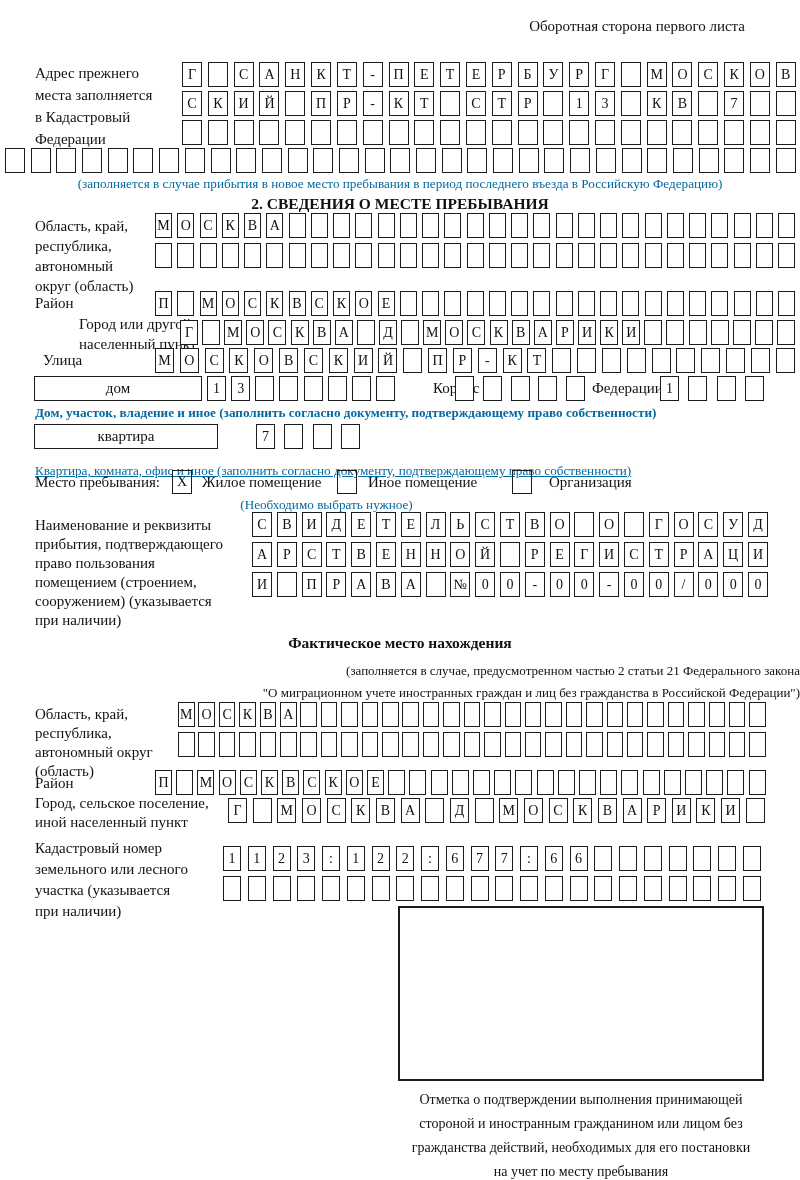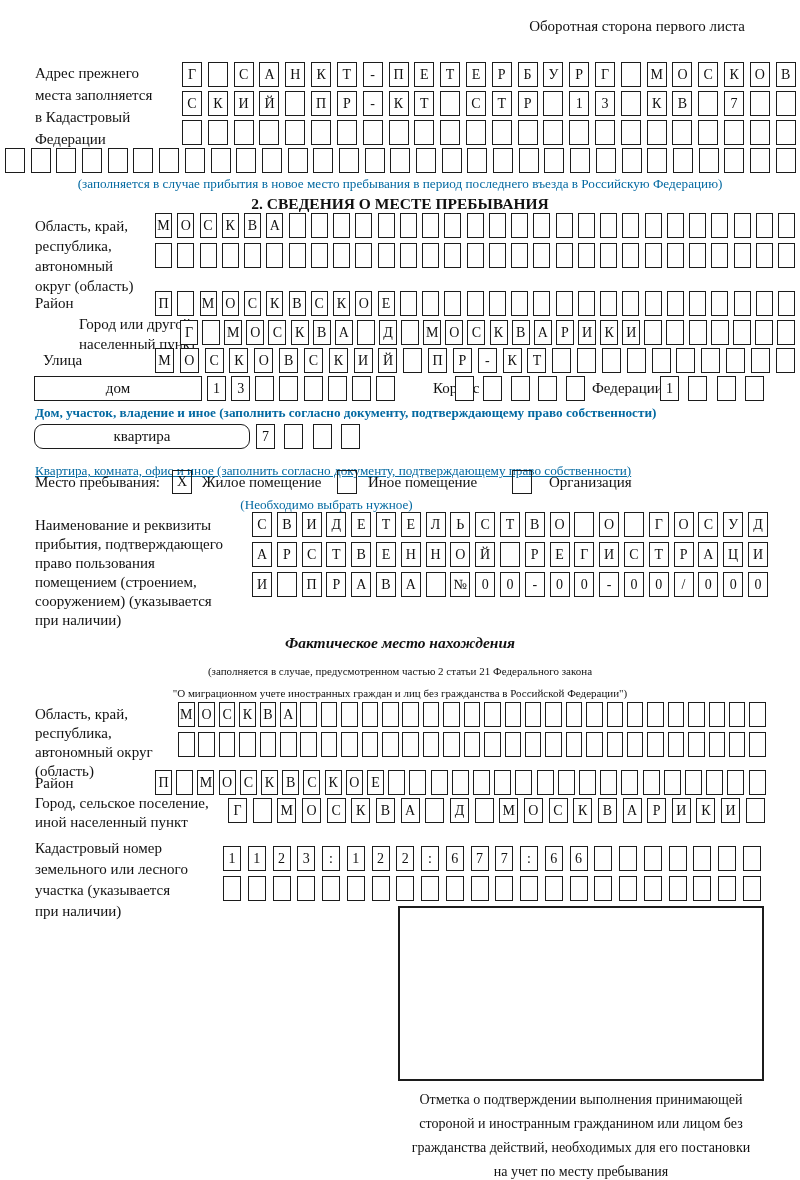--- a/index.html
+++ b/index.html
@@ -30,21 +30,21 @@
     box-sizing:border-box;border:1.5px solid #1c1c1c;height:25px;
     display:flex;align-items:center;justify-content:center;font-size:15px;
   }
   .chk{
     box-sizing:border-box;border:1.5px solid #1c1c1c;width:20px;height:24px;
     display:flex;align-items:center;justify-content:center;font-size:14px;
   }
   .stamp{
     box-sizing:border-box;border:2px solid #1c1c1c;background:#fff;
   }
-  .note-line{font-size:11px;line-height:22px;}
+  .note-line{font-size:13px;line-height:22px;text-align:right;}
   .stampcap{font-size:14px;line-height:24px;}
 </style>
 </head>
 <body>
 
 <div class="page">
 
   <div class="abs lbl" style="top:16px;right:55px;">Оборотная сторона первого листа</div>
 
   <div class="abs lbl22" style="left:35px;top:62px;width:150px;">
@@ -356,21 +356,21 @@
     </div>
   <div class="abs lbl" style="left:592px;top:378px;">Федерации</div>
   <div class="abs cells cw19" style="left:660px;top:376px;width:104px;">
       <span class="cell">1</span>
       <span class="cell"></span>
       <span class="cell"></span>
       <span class="cell"></span>
     </div>
   <div class="abs cap" style="left:35px;top:405px;width:760px;font-weight:bold;">Дом, участок, владение и иное (заполнить согласно документу, подтверждающему право собственности)</div>
 
-  <div class="abs widebox" style="left:34px;top:424px;width:216px;border-radius:9px;">квартира</div>
+  <div class="abs widebox" style="left:34px;top:424px;width:184px;">квартира</div>
   <div class="abs cells cw19" style="left:256px;top:424px;width:104px;">
       <span class="cell">7</span>
       <span class="cell"></span>
       <span class="cell"></span>
       <span class="cell"></span>
     </div>
   <div class="abs cap" style="left:35px;top:463px;width:760px;text-decoration:underline;">Квартира, комната, офис и иное (заполнить согласно документу, подтверждающему право собственности)</div>
 
   <div class="abs lbl" style="left:35px;top:472px;">Место пребывания:</div>
   <div class="abs chk" style="left:172px;top:470px;">X</div>
@@ -452,21 +452,21 @@
       <span class="cell">0</span>
       <span class="cell">-</span>
       <span class="cell">0</span>
       <span class="cell">0</span>
       <span class="cell">/</span>
       <span class="cell">0</span>
       <span class="cell">0</span>
       <span class="cell">0</span>
     </div>
 
-  <div class="abs bold center" style="left:0;top:634px;width:800px;font-size:15.5px;font-style:italic;">Фактическое место нахождения</div>
+  <div class="abs bold center" style="left:0;top:634px;width:800px;font-size:15.5px;">Фактическое место нахождения</div>
   <div class="abs note-line center" style="left:0;top:660px;width:800px;">(заполняется в случае, предусмотренном частью 2 статьи 21 Федерального закона</div>
   <div class="abs note-line center" style="left:0;top:682px;width:800px;">"О миграционном учете иностранных граждан и лиц без гражданства в Российской Федерации")</div>
 
   <div class="abs" style="left:35px;top:705px;width:145px;font-size:15px;line-height:19px;">
     <div>Область, край,</div>
     <div>республика,</div>
     <div>автономный округ</div>
     <div>(область)</div>
   </div>
   <div class="abs cells cw16" style="left:178px;top:702px;width:588px;">

